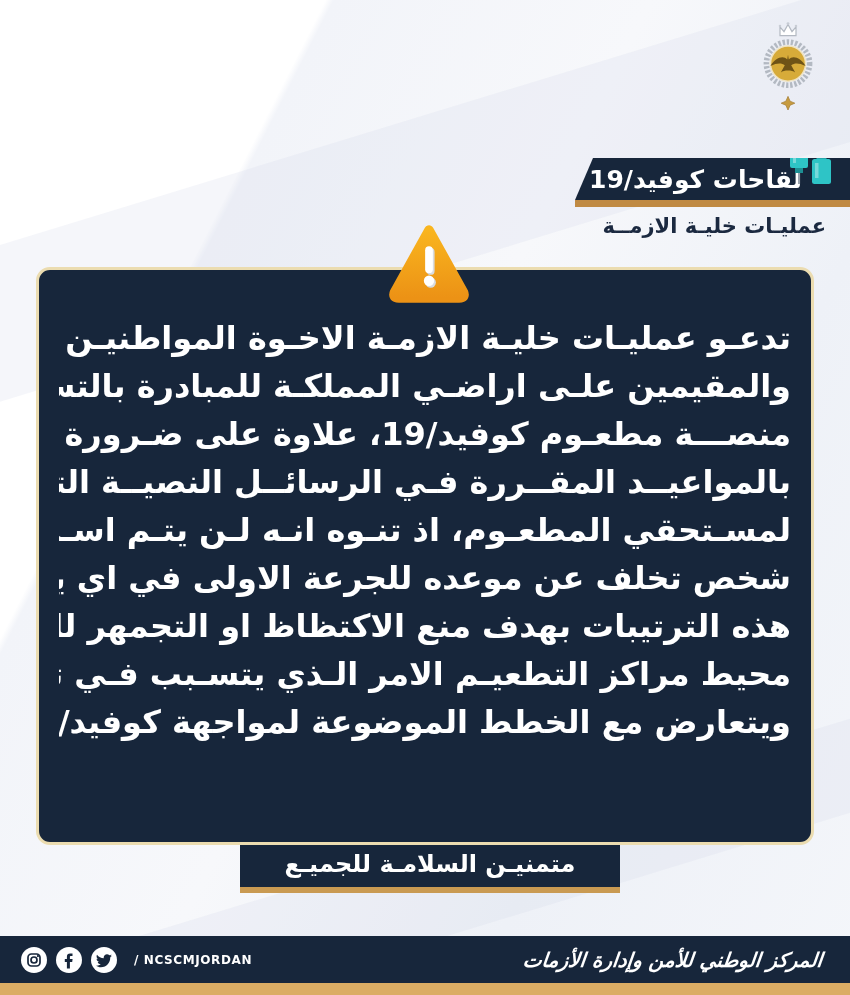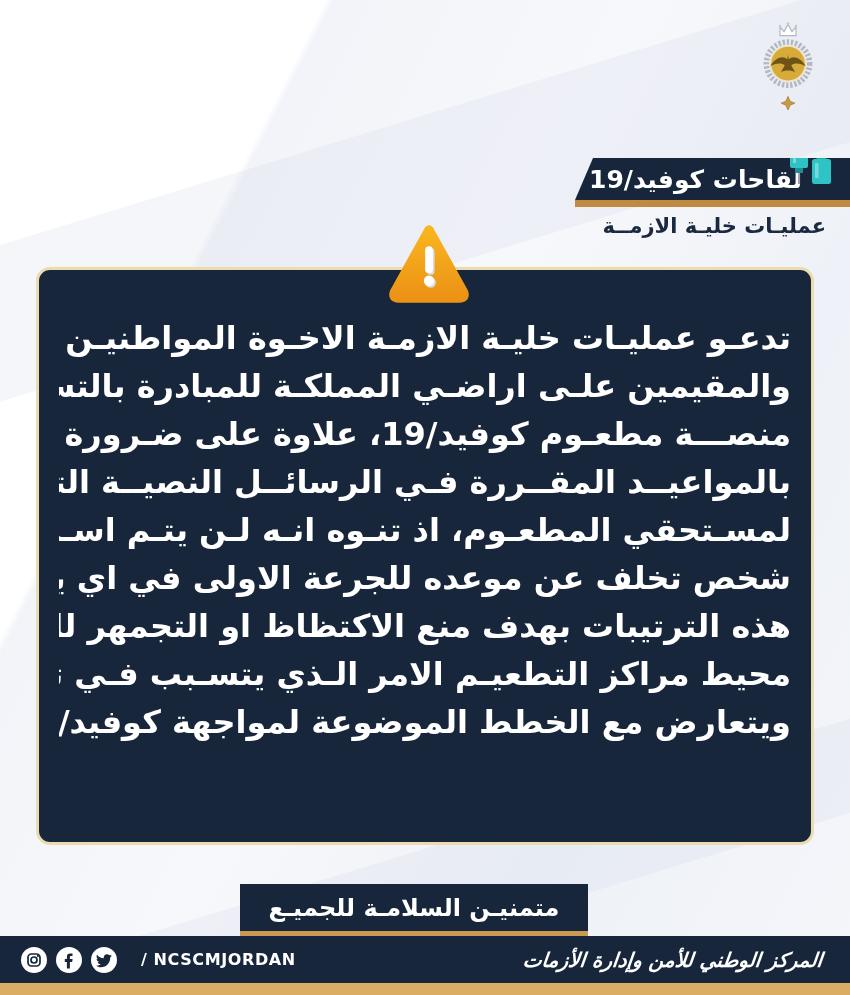--- a/index.html
+++ b/index.html
@@ -53,37 +53,37 @@
   }
   .line{
     height:48px; line-height:48px; overflow:hidden;
     color:#ffffff; font-size:32px; font-weight:bold;
     direction:rtl; text-align:justify; text-align-last:justify;
     white-space:nowrap;
   }
   .line-last{ text-align-last:center; }
 
   
-  .wish{ position:absolute; left:240px; top:884px; width:348px; }
+  .wish{ position:absolute; left:240px; top:840px; width:380px; }
   .wish-box{
     height:47px; background:#17263b; display:flex; align-items:center; justify-content:center;
   }
   .wish-text{ color:#ffffff; font-size:24px; font-weight:bold; direction:rtl; }
   .wish-underline{ height:6px; background:#c99a52; }
 
   
   .footer{ position:absolute; left:0; right:0; bottom:0; }
   .footer-navy{
     height:47px; background:#17263b; display:flex; align-items:center;
     justify-content:space-between; padding:0 28px 0 20px;
   }
   .social-row{ display:flex; align-items:center; gap:7px; }
   .social-btn{ width:28px; height:28px; border:none; background:transparent; padding:0; cursor:pointer; }
   .handle{
-    color:#ffffff; font-size:16px; font-weight:bold; letter-spacing:0.6px; margin-left:16px;
+    color:#ffffff; font-size:12px; font-weight:bold; letter-spacing:0.6px; margin-left:9px;
   }
   .signature{
     color:#ffffff; font-size:20px; font-style:italic; font-weight:bold;
     direction:rtl; transform:skewX(-6deg);
   }
   .footer-gold{ height:12px; background:#dbac64; }
 </style>
 </head>
 <body>
 

